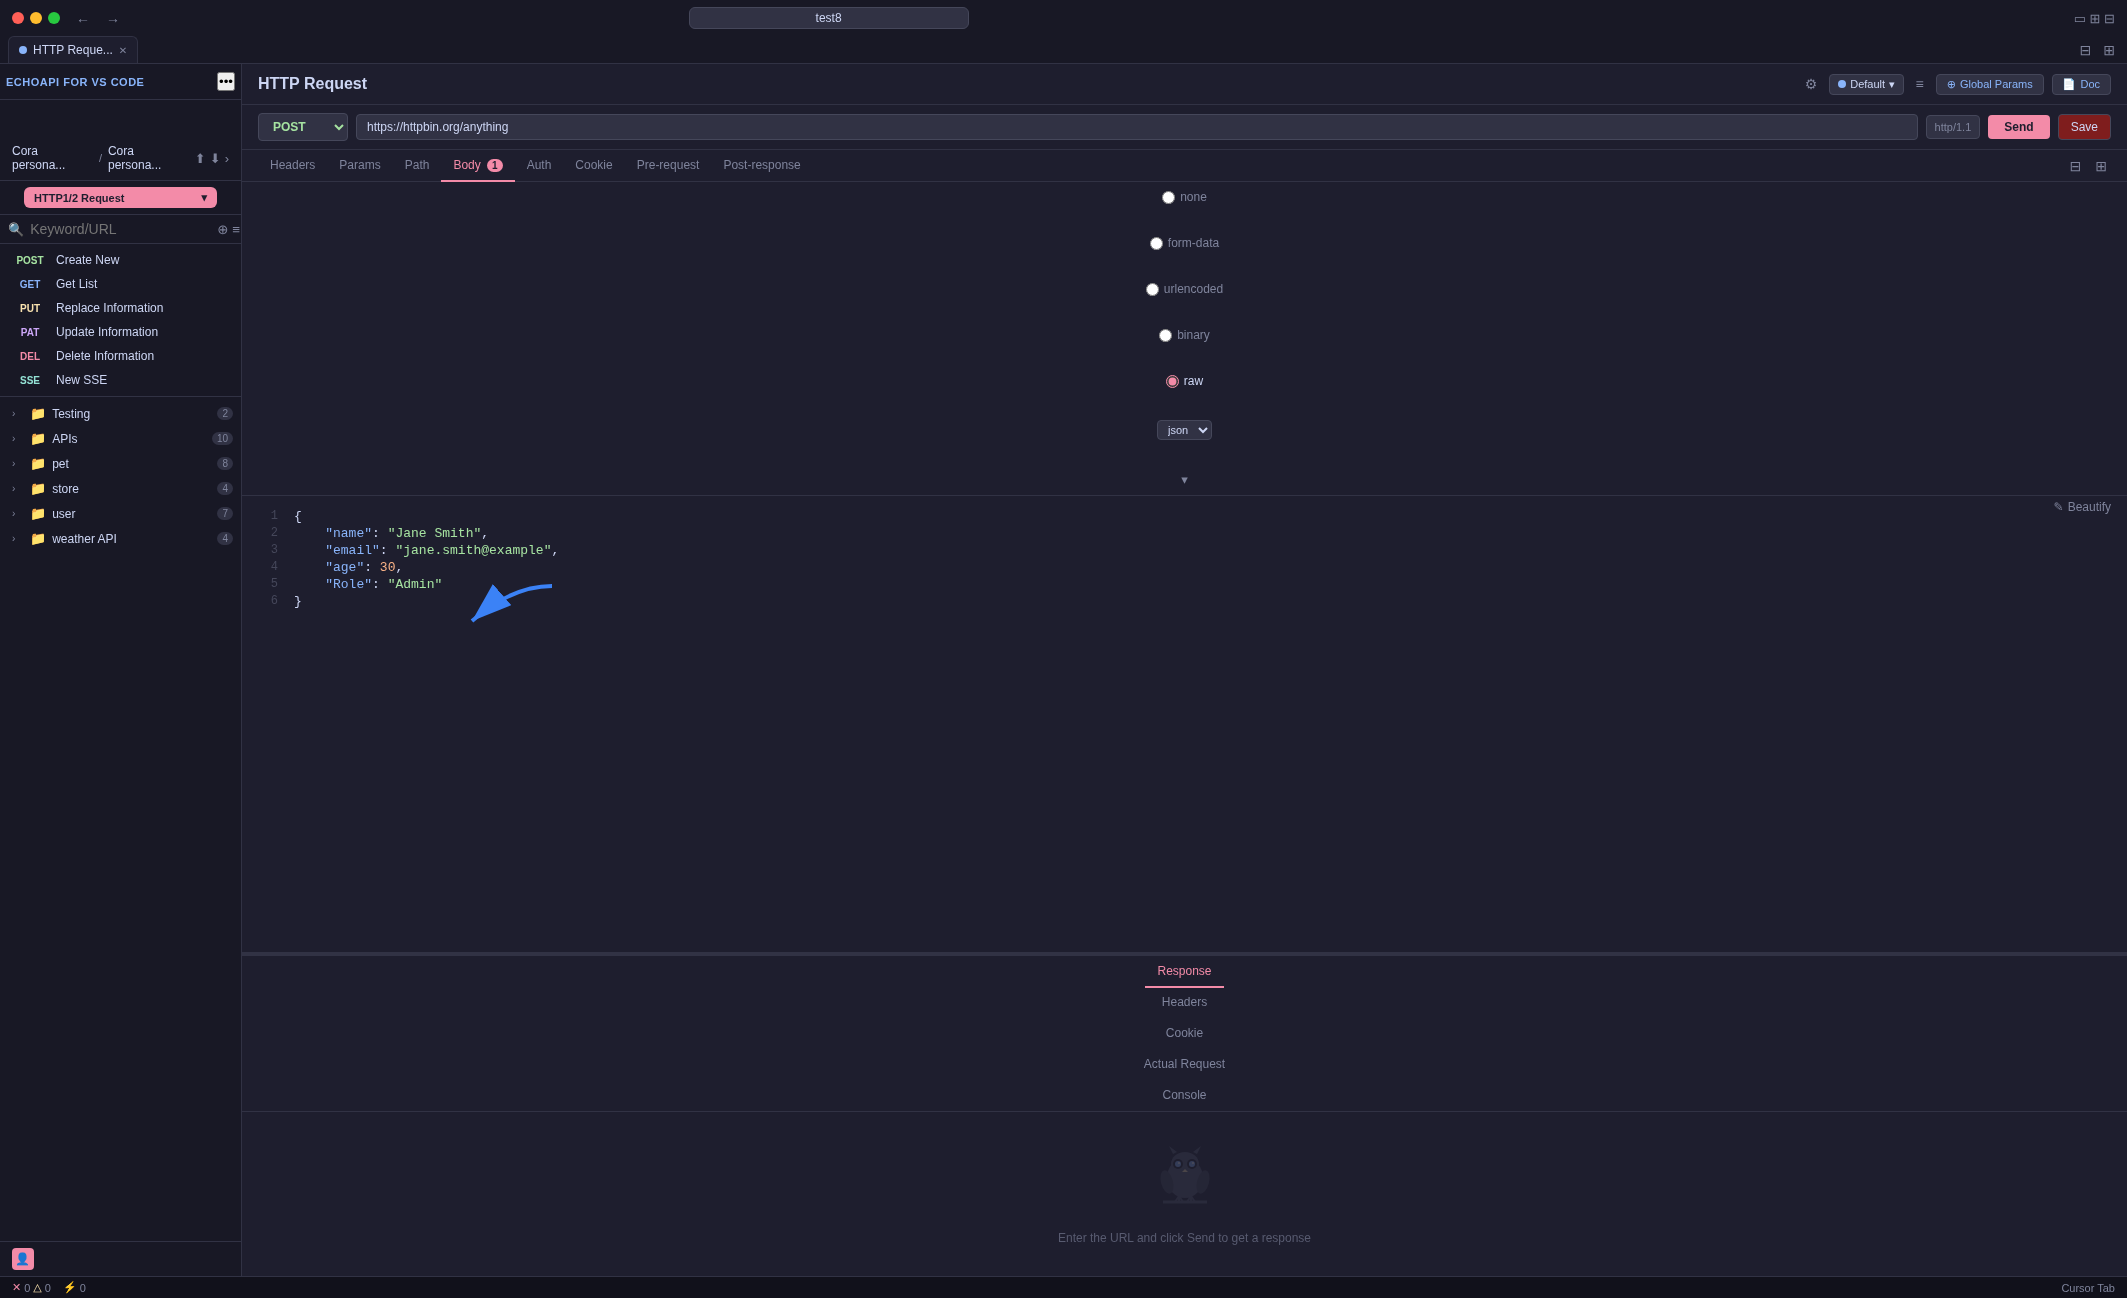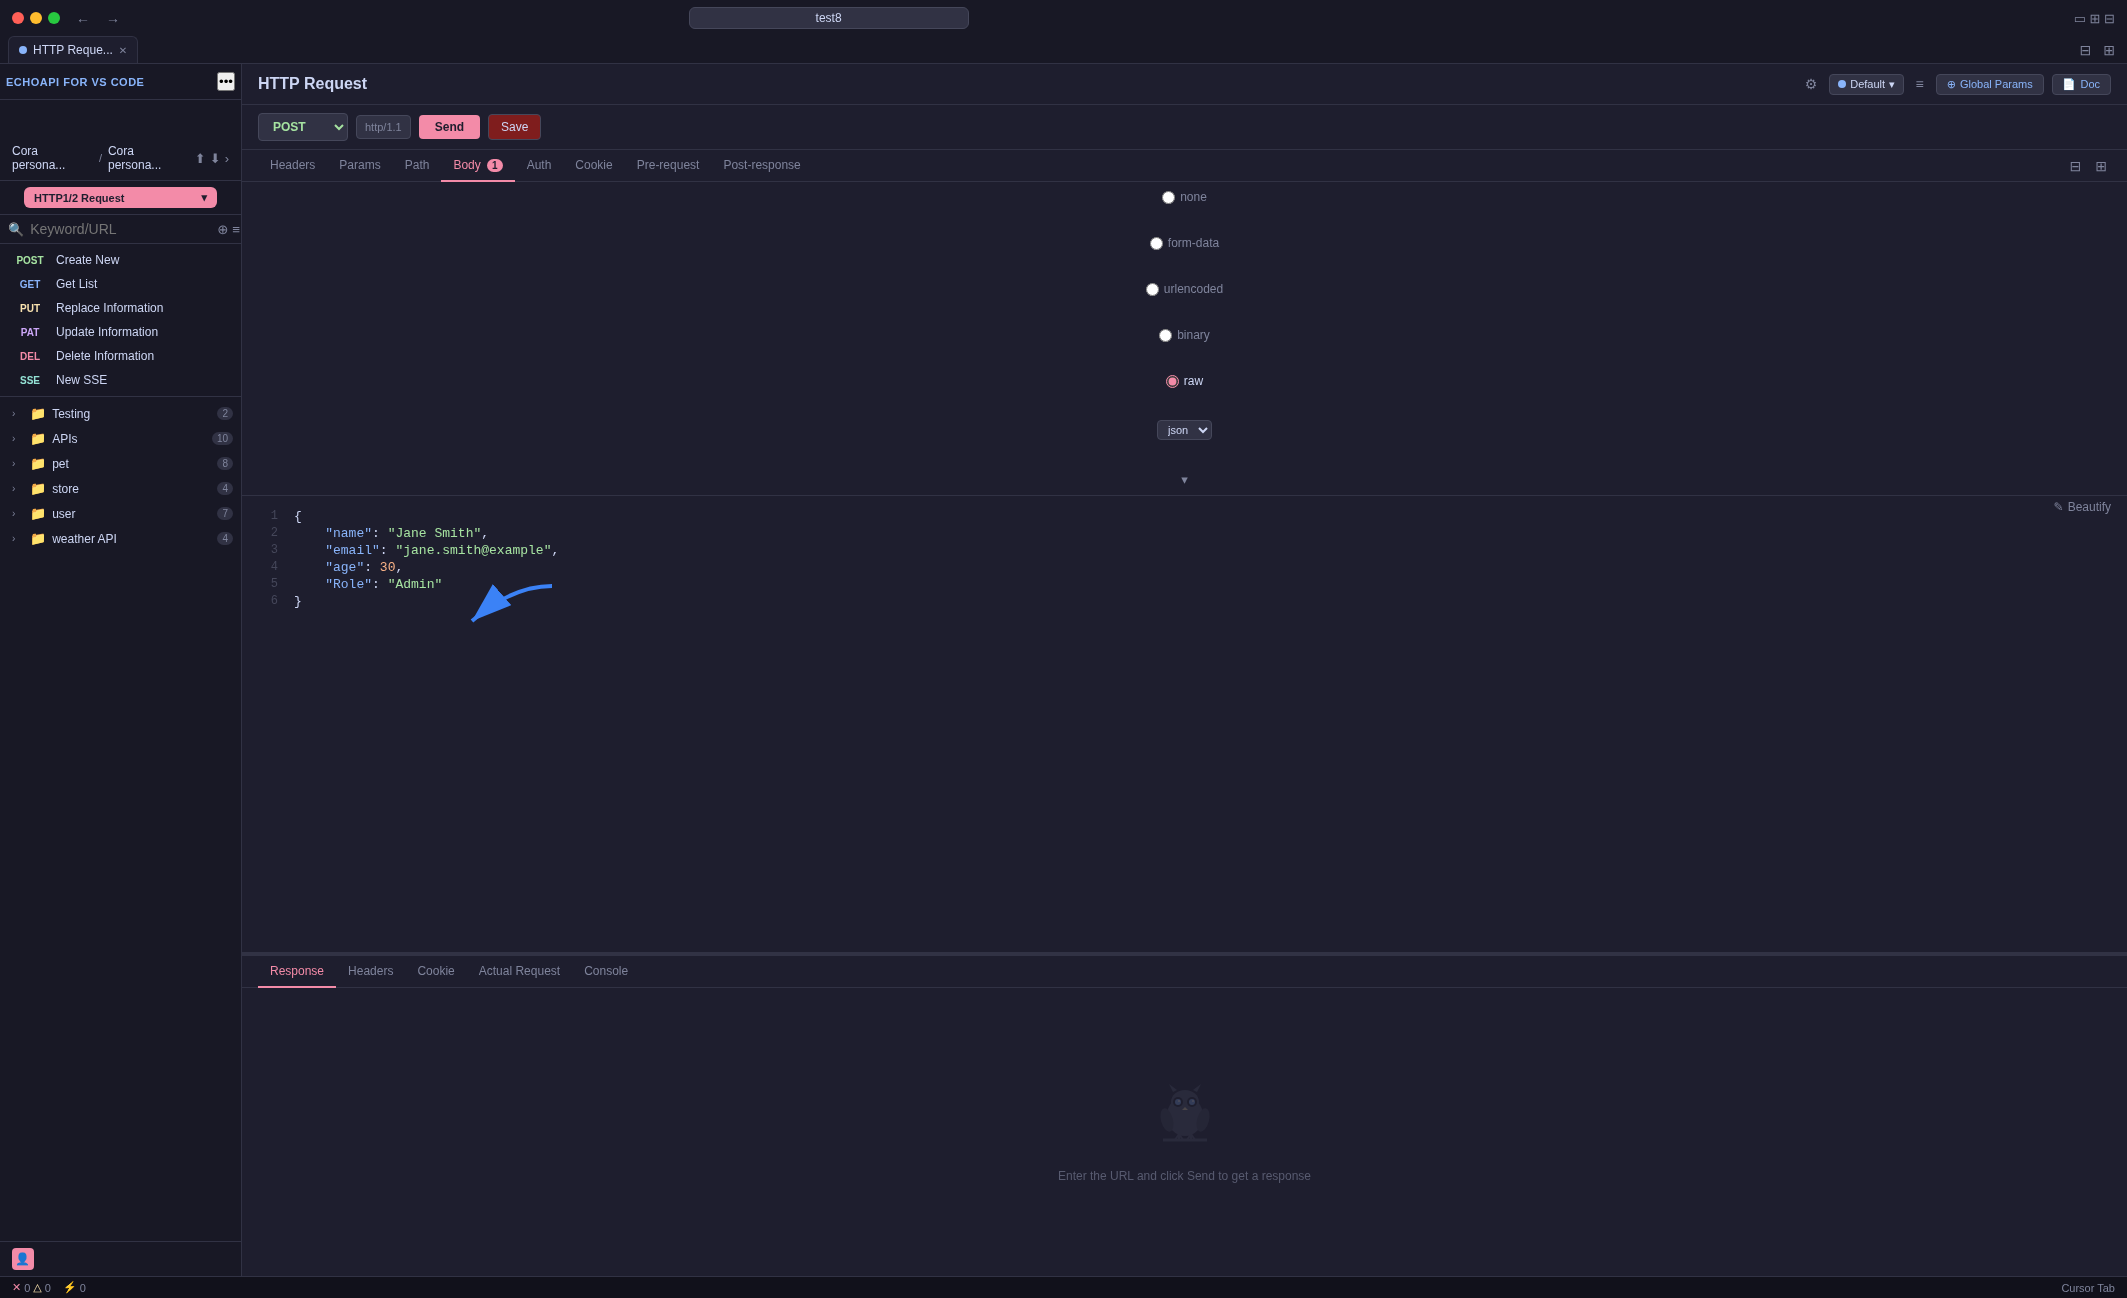--- a/index.html
+++ b/index.html
@@ -492,20 +492,21 @@
       overflow: hidden;
     }
 
     
     .response-tab-bar {
       display: flex;
       align-items: center;
       padding: 0 16px;
       border-bottom: 1px solid #313244;
       flex-shrink: 0;
+      flex-direction: column;
     }
     .response-tab {
       padding: 8px 12px;
       font-size: 12px;
       color: #7f849c;
       cursor: pointer;
       border-bottom: 2px solid transparent;
       margin-bottom: -1px;
     }
     .response-tab.active {
@@ -782,20 +783,21 @@
     </div>
 
     <div class="url-bar">
       <select class="method-select">
         <option>POST</option>
         <option>GET</option>
         <option>PUT</option>
         <option>DELETE</option>
         <option>PATCH</option>
       </select>
+      <input type="text" class="url-input" value="https://httpbin.org/anything" style="">
       <span class="http-version">http/1.1</span>
       <button class="send-btn">Send</button>
       <button class="save-btn">Save</button>
     </div>
 
 
     <div class="split-pane">
       <div class="top-pane">
 
         <div class="tab-bar">

